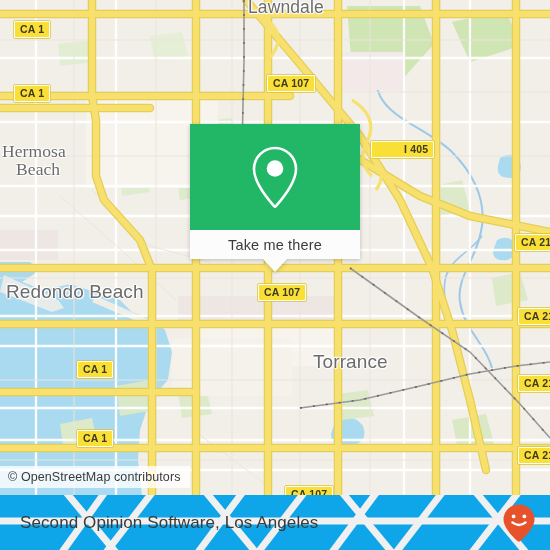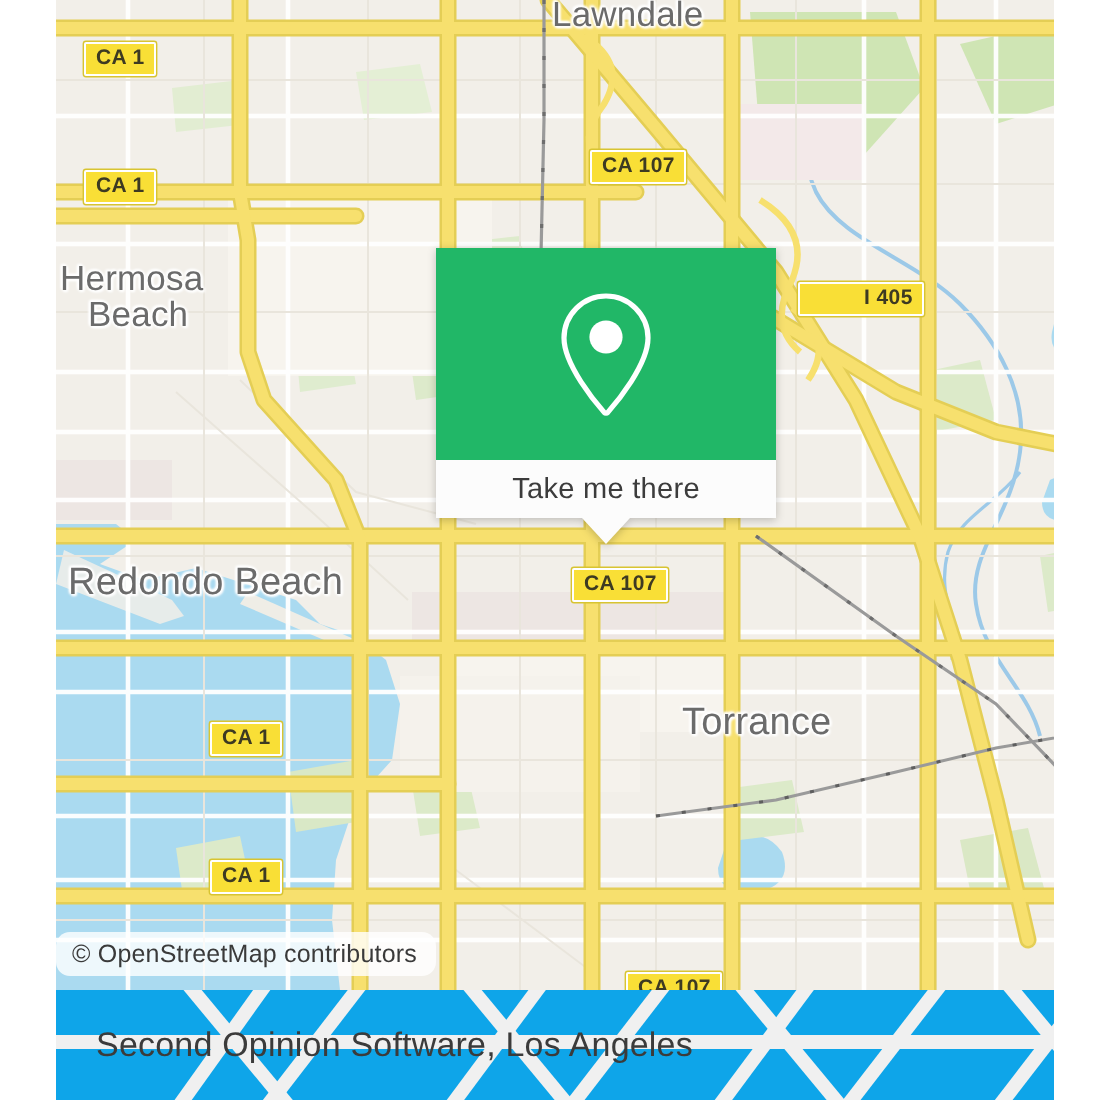--- a/index.html
+++ b/index.html
@@ -5,24 +5,23 @@
   * { box-sizing: border-box; }
   html, body {
     margin: 0; padding: 0;
     width: 550px; height: 550px;
     overflow: hidden;
     font-family: "Liberation Sans", sans-serif;
     background: #ffffff;
   }
   #page {
     position: relative;
-    width: 499px;
+    width: 550px;
     height: 550px;
     overflow: hidden;
-    margin-left: 28px;
   }
 
   
   #map {
     position: absolute;
     left: 0; top: 0;
     width: 550px;
     height: 495px;
     overflow: hidden;
     background: #F2EFE9;
@@ -37,21 +36,20 @@
     height: 22px;
     padding: 0 9px 0 8px;
     display: flex;
     align-items: center;
     background: rgba(255,255,255,0.80);
     font-size: 12.5px;
     color: #3a3a3a;
     letter-spacing: 0.1px;
     white-space: nowrap;
     z-index: 40;
-    border-radius: 7px;
   }
 
   
   #popup {
     position: absolute;
     left: 190px;
     top: 124px;
     width: 170px;
     z-index: 60;
     filter: drop-shadow(0 1px 2px rgba(0,0,0,0.22));
@@ -299,21 +297,21 @@
           <path d="M244,0 L244,60 L242,150 L240,230" stroke="#6E6E6E" stroke-width="1.6" stroke-dasharray="2 12"></path>
           <path d="M350,268 L420,318 L470,352 L520,404 L550,438" stroke="#9A9A9A" stroke-width="1.6"></path>
           <path d="M350,268 L420,318 L470,352 L520,404 L550,438" stroke="#6E6E6E" stroke-width="1.6" stroke-dasharray="2 12"></path>
           <path d="M300,408 L360,400 L420,386 L470,374 L516,366 L550,362" stroke="#9A9A9A" stroke-width="1.5"></path>
           <path d="M300,408 L360,400 L420,386 L470,374 L516,366 L550,362" stroke="#5E5E5E" stroke-width="1.5" stroke-dasharray="2 11"></path>
         </g>
       </g>
     </svg>
 
     <div class="lbl city" style="left:248px; top:-3px;">Lawndale</div>
-    <div class="lbl city two-line" style="left:2px; top:131px;">
+    <div class="lbl city two-line" style="left:2px; top:143px;font-family:Liberation Serif, serif;">
       <div>Hermosa</div>
       <div style="margin-left:14px;">Beach</div>
     </div>
     <div class="lbl city" style="left:313px; top:351px; font-size:19px;">Torrance</div>
     <div class="lbl city" style="left:6px; top:281px; font-size:19px;">Redondo Beach</div>
 
     <div class="lbl shield" style="left:14px;  top:21px;">CA 1</div>
     <div class="lbl shield" style="left:14px;  top:85px;">CA 1</div>
     <div class="lbl shield" style="left:267px; top:75px;">CA 107</div>
     <div class="lbl shield" style="left:371px; top:141px;padding-left:32px;">I 405</div>

